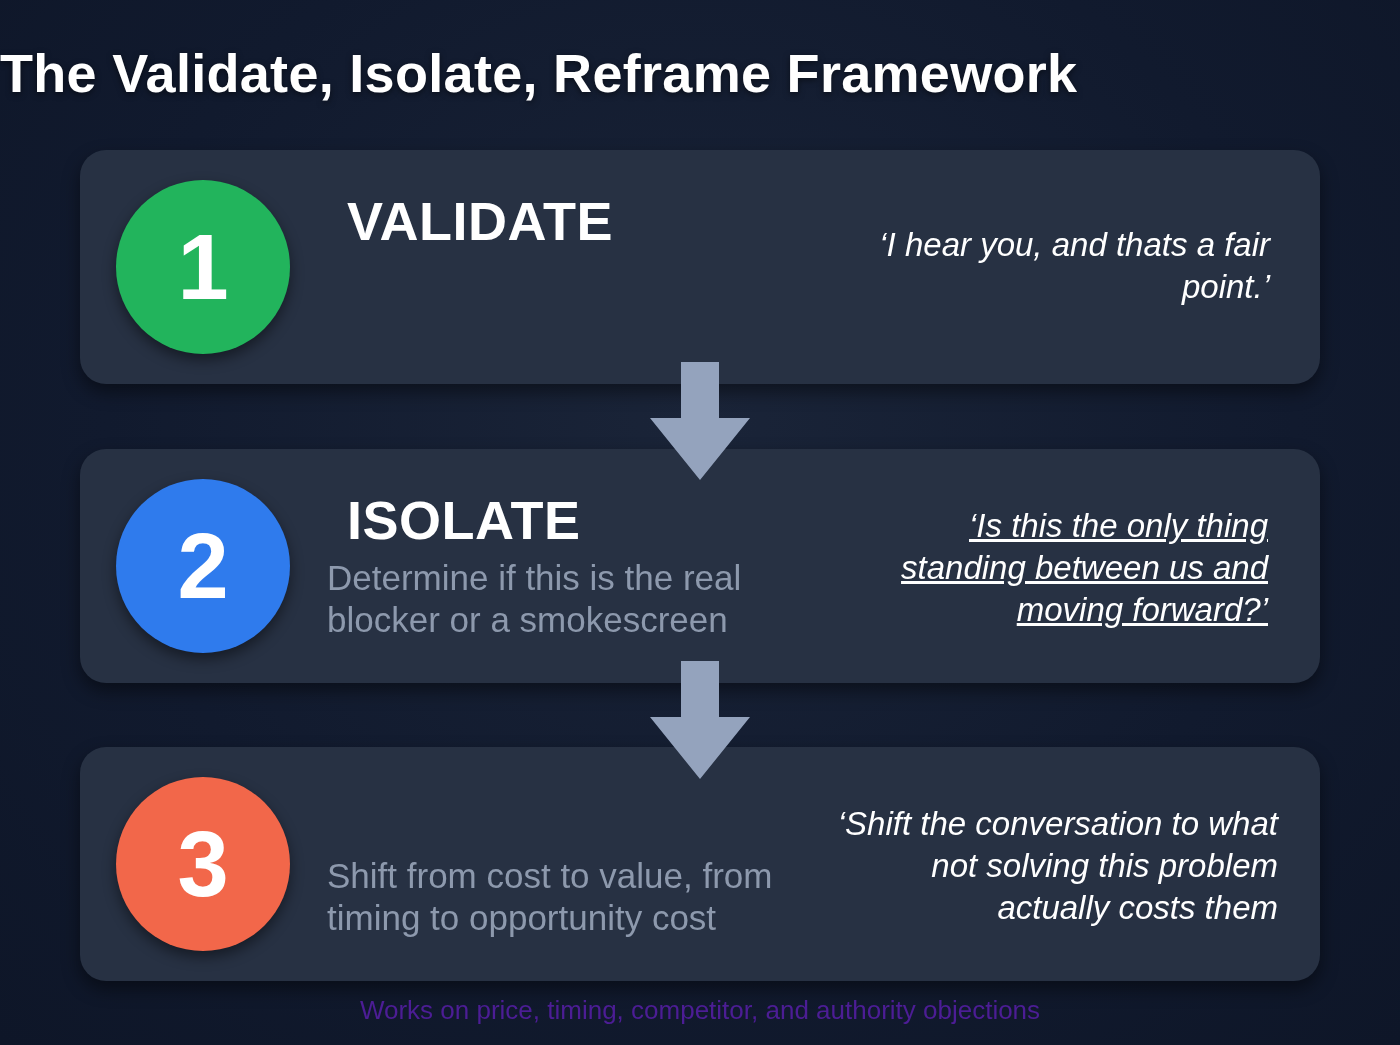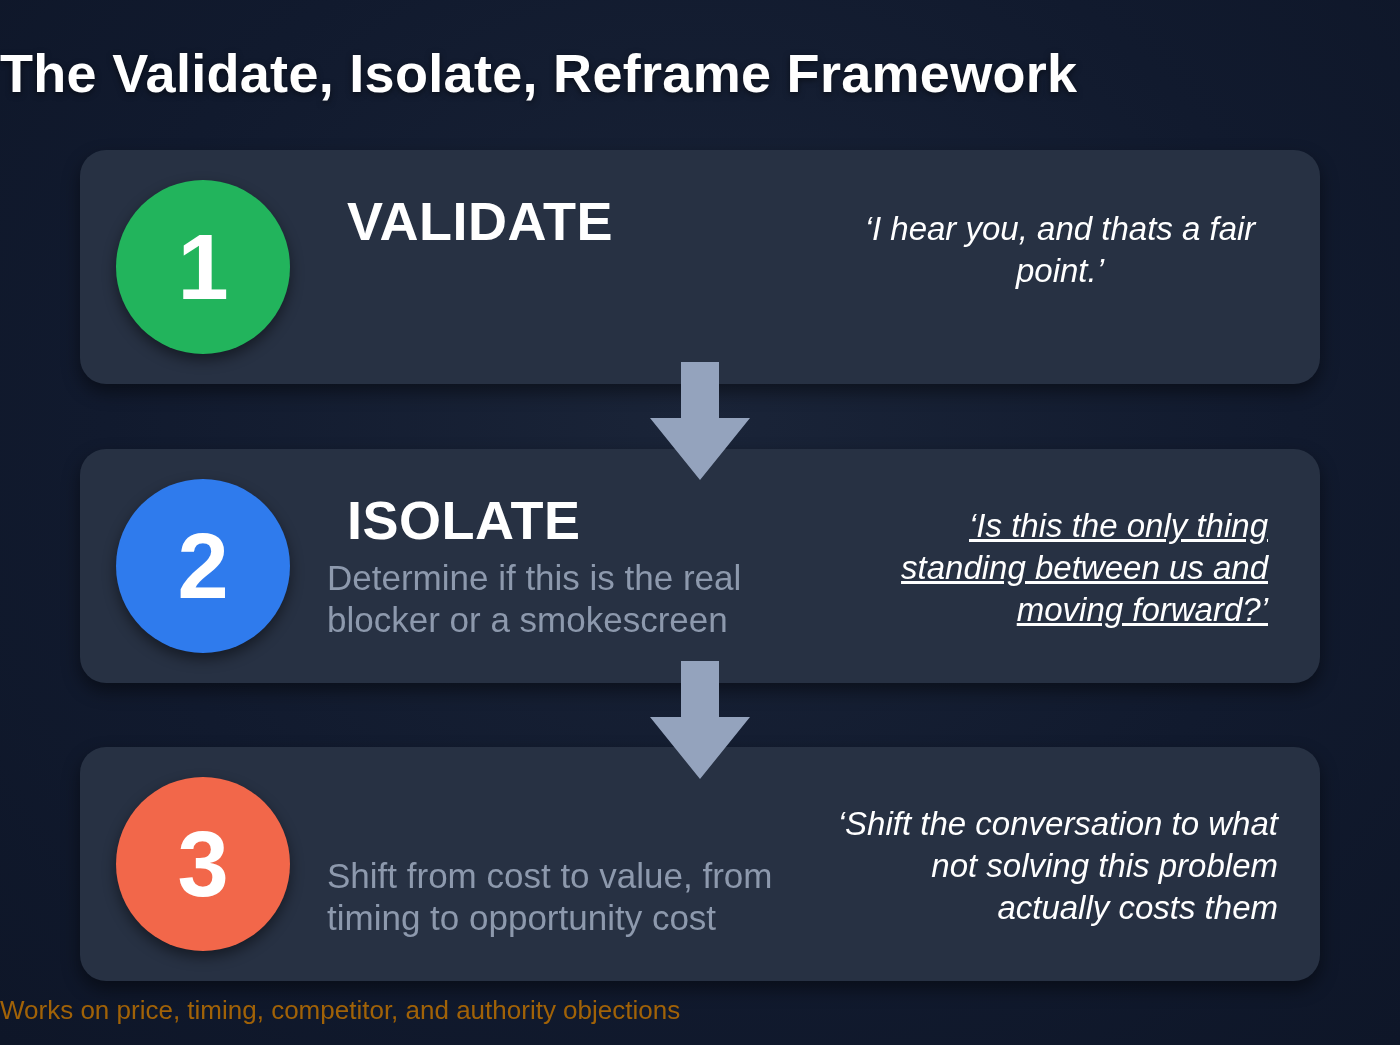--- a/index.html
+++ b/index.html
@@ -42,32 +42,32 @@
     position: absolute; right: 50px; top: 72px; width: 420px;
     text-align: right; color: #ffffff; font-style: italic;
     font-size: 33px; line-height: 42px;
   }
   .arrow {
     position: absolute; left: 650px; width: 100px; height: 120px;
     z-index: 5;
   }
   .footer {
     position: absolute; left: 0; right: 0; top: 995px;
-    text-align: left; color: #a16207; font-size: 26px;
+    text-align: center; color: #4c1d95; font-size: 26px;
   }
 </style>
 </head>
 <body>
 
 <div class="title">The Validate, Isolate, Reframe Framework</div>
 
 <div class="card" style="top:150px;">
   <div class="circle" style="background:#22b45c;">1</div>
   <div class="step-title">VALIDATE</div>
-  <div class="quote" style="top:58px;text-align:center;">‘I hear you, and thats a fair point.’</div>
+  <div class="quote" style="top:74px;">‘I hear you, and thats a fair point.’</div>
 </div>
 
 <svg class="arrow" style="top:362px;" viewBox="0 0 100 120">
   <path d="M31 0 H69 V56 H100 L50 118 L0 56 H31 Z" fill="#94a3bd"></path>
 </svg>
 
 <div class="card" style="top:449px;">
   <div class="circle" style="background:#2f7bed;">2</div>
   <div class="step-title">ISOLATE</div>
   <div class="step-desc">Determine if this is the real blocker or a smokescreen</div>

